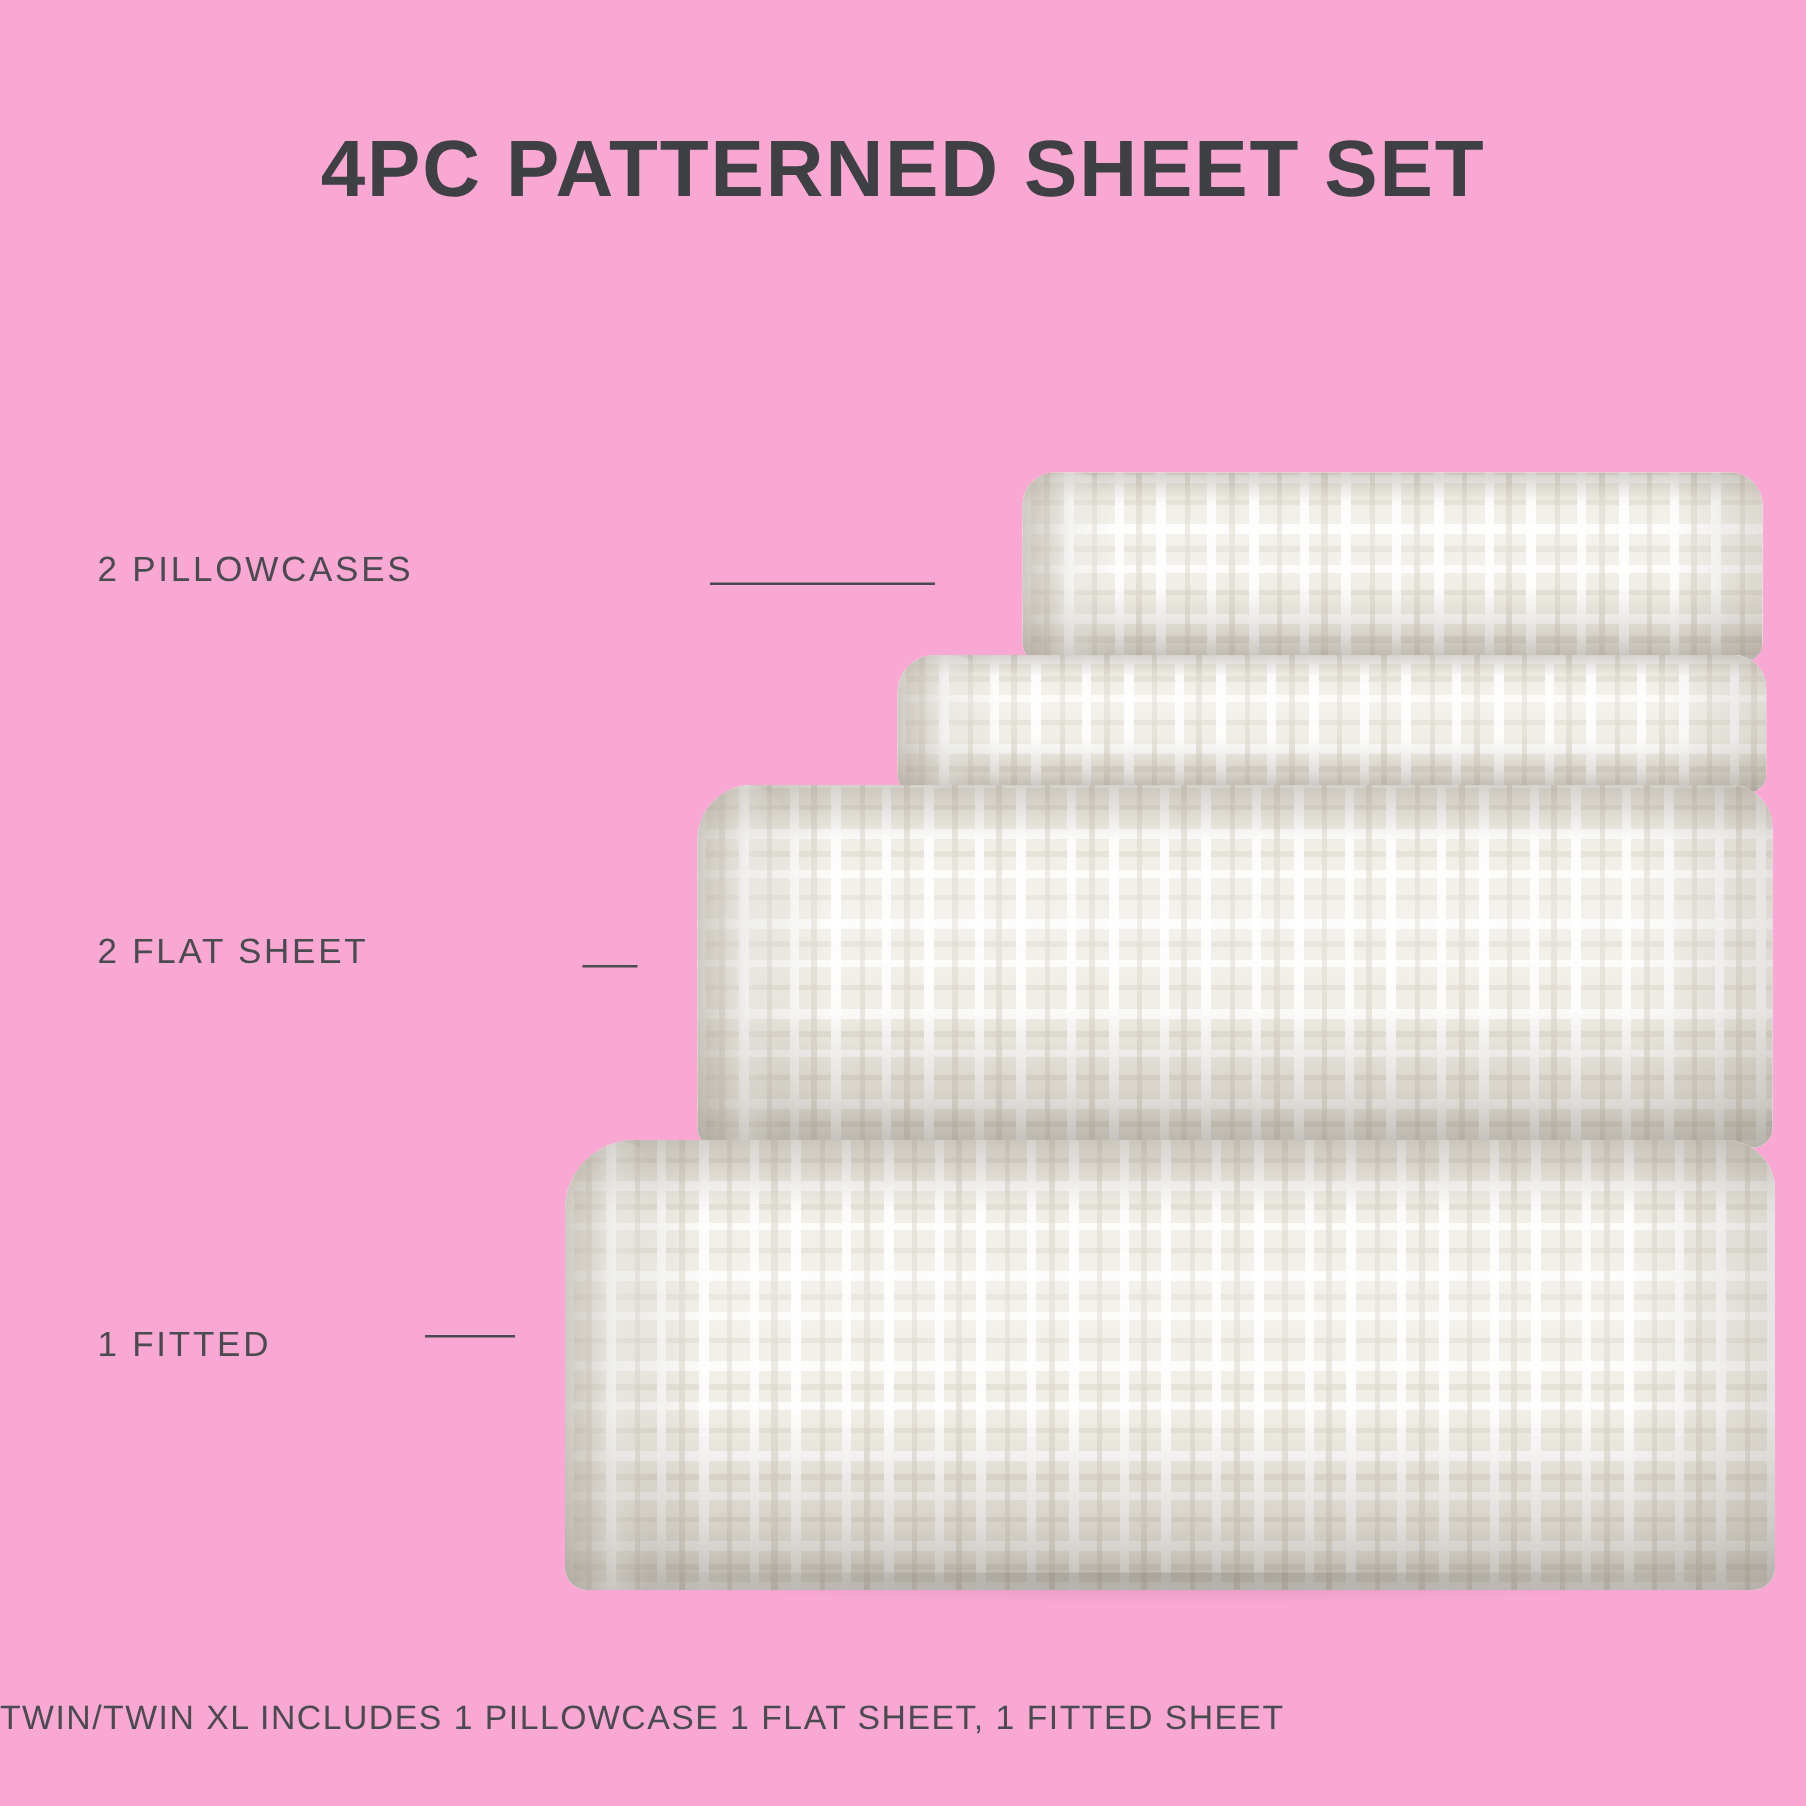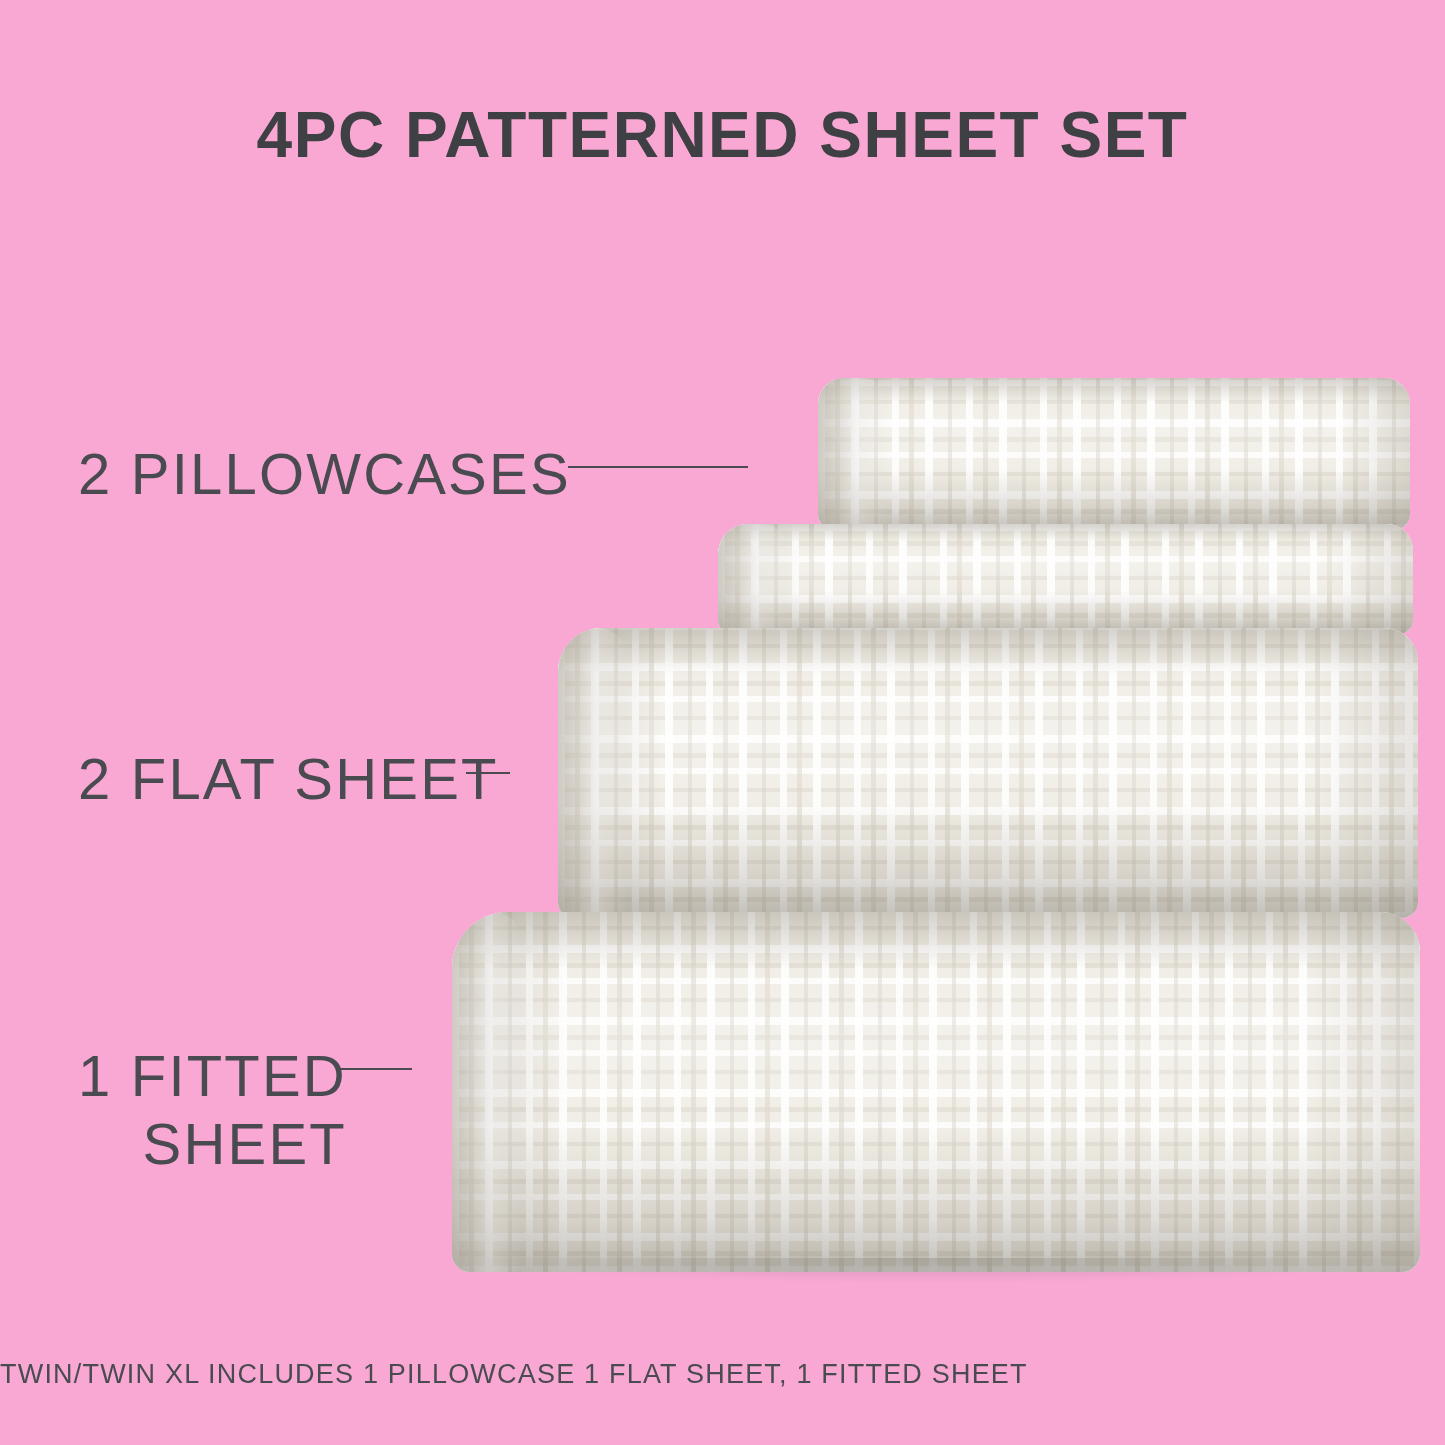--- a/index.html
+++ b/index.html
@@ -27,28 +27,28 @@
     font-weight: bold;
     letter-spacing: 1.5px;
     color: #3f4044;
     white-space: nowrap;
   }
 
   
   .callout {
     position: absolute;
     color: #4a4b50;
-    font-size: 58px;
+    font-size: 28px;
     letter-spacing: 2.2px;
     font-weight: 400;
     white-space: nowrap;
   }
   #label-pillowcases { top: 440px; left: 78px; }
   #label-flat        { top: 745px; left: 78px; }
-  #label-fitted      { top: 1042px; left: 78px; line-height: 68px; text-align: right; }
+  #label-fitted      { top: 1042px; left: 78px; line-height: 68px; }
 
   .leader {
     position: absolute;
     height: 2px;
     background: #4a4b50;
   }
   #leader-pillowcases { top: 466px; left: 568px; width: 180px; }
   #leader-flat        { top: 772px; left: 466px; width: 44px; }
   #leader-fitted      { top: 1068px; left: 340px; width: 72px; }
 
@@ -210,19 +210,18 @@
   </div>
 
   <div class="callout" id="label-pillowcases">2 PILLOWCASES</div>
   <div class="leader" id="leader-pillowcases"></div>
 
   <div class="callout" id="label-flat">2 FLAT SHEET</div>
   <div class="leader" id="leader-flat"></div>
 
   <div class="callout" id="label-fitted">
     <div>1 FITTED</div>
-    <div>SHEET</div>
   </div>
   <div class="leader" id="leader-fitted"></div>
 
   <div id="footer">TWIN/TWIN XL INCLUDES 1 PILLOWCASE 1 FLAT SHEET, 1 FITTED SHEET</div>
 
 </div>
 
 </body></html>

